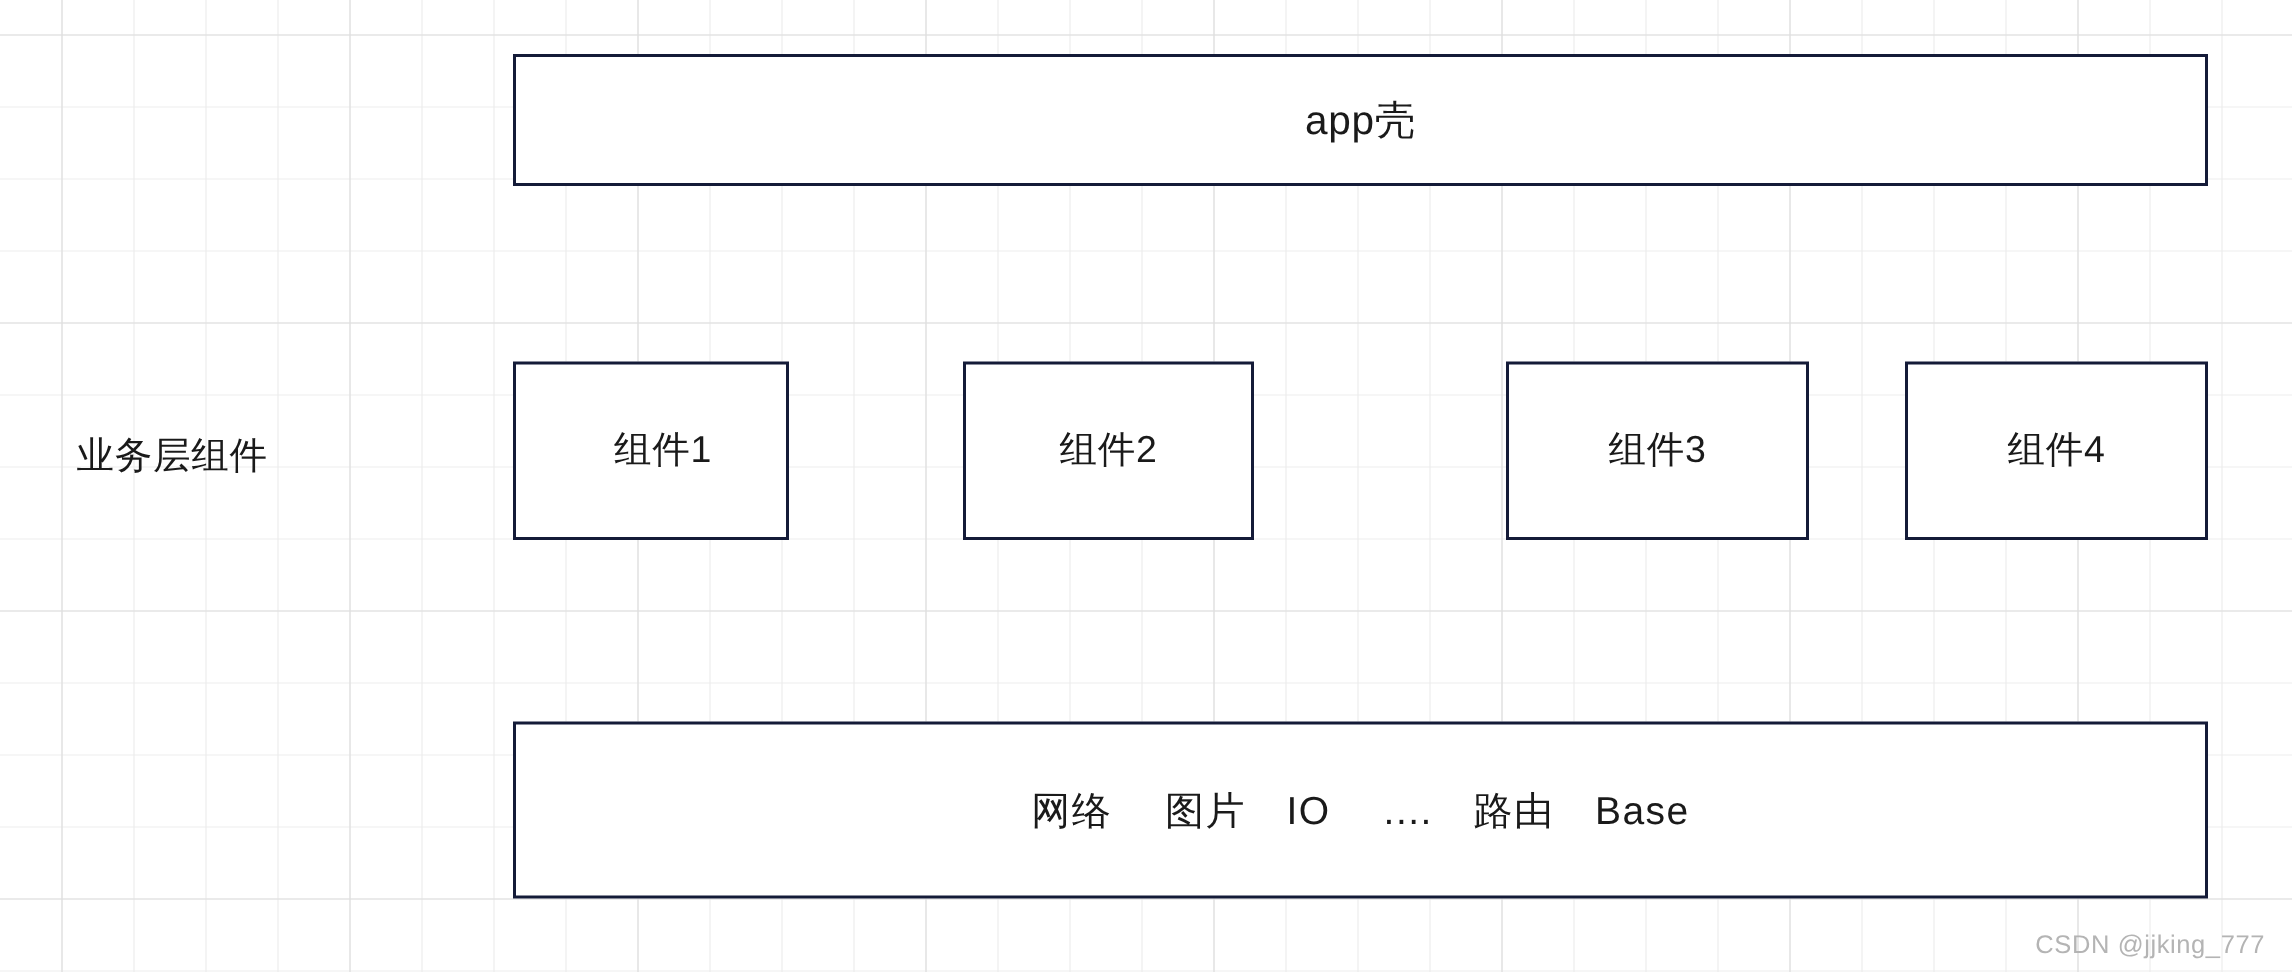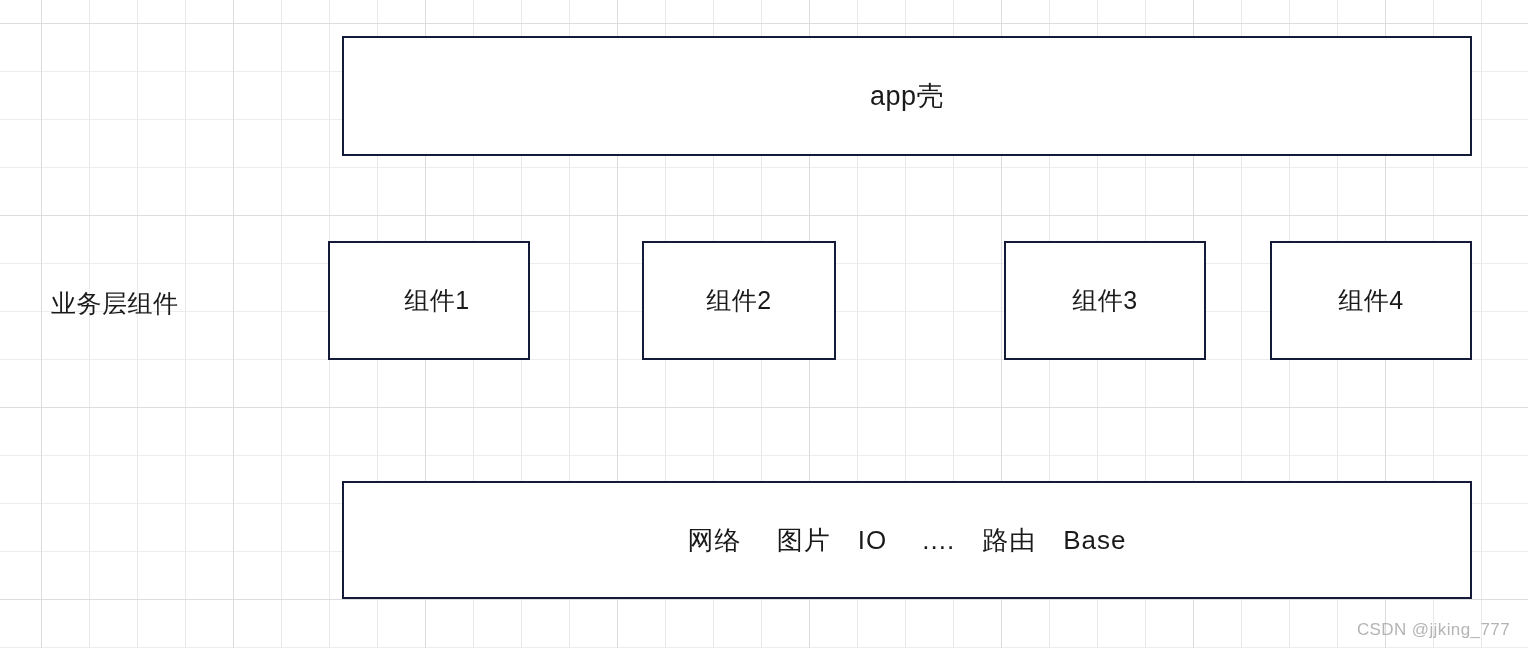--- a/index.html
+++ b/index.html
@@ -48,39 +48,39 @@
     font-size: 27px;
     line-height: 1;
     letter-spacing: 0.5px;
     white-space: pre;
   }
 
   #app-shell-box {
     left: 342px;
     top: 36px;
     width: 1130px;
-    height: 120px;
+    height: 88px;
   }
 
   #base-layer-box {
     left: 342px;
     top: 481px;
     width: 1130px;
     height: 118px;
   }
   #base-layer-box .node-label {
     font-size: 26px;
     letter-spacing: 1px;
   }
 
   .component-box {
     top: 241px;
     height: 119px;
   }
-  #component-box-1 { left: 328px;  width: 202px; padding-left: 16px; }
+  #component-box-1 { left: 342px;  width: 184px; padding-left: 16px; }
   #component-box-2 { left: 642px;  width: 194px; }
   #component-box-3 { left: 956px;  width: 202px; margin-left: 48px; }
   #component-box-4 { left: 1270px; width: 202px; text-align: right; }
   .component-box .node-label { font-size: 25px; }
 
   .row-label {
     position: absolute;
     color: #1a1a1a;
     font-size: 25px;
     letter-spacing: 0.5px;

